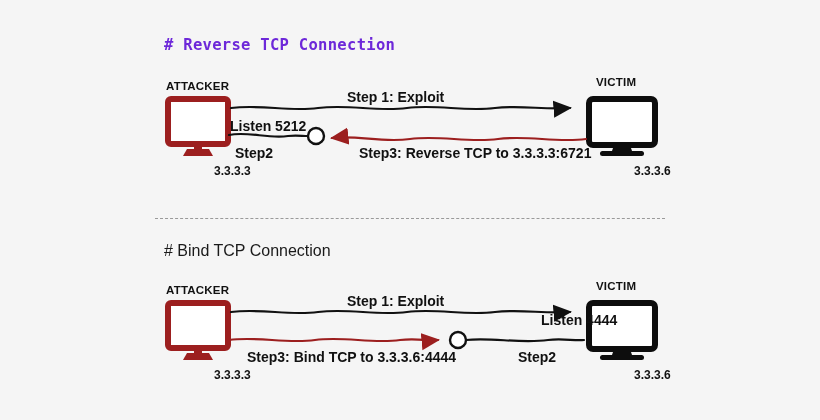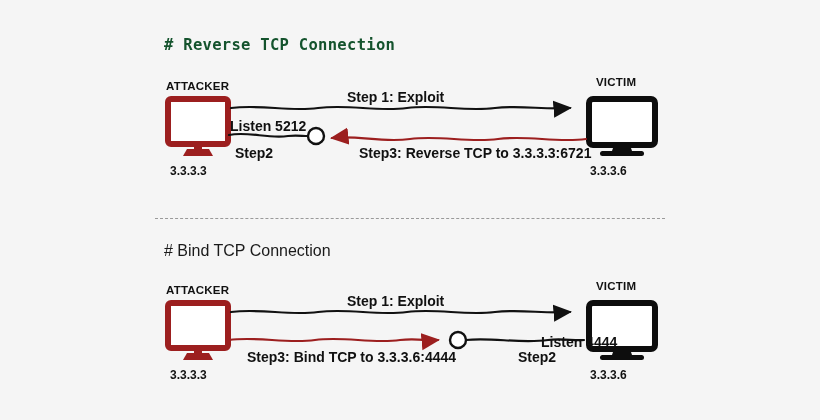--- a/index.html
+++ b/index.html
@@ -22,21 +22,21 @@
   }
   .abs { position: absolute; }
 
   
   .heading-mono {
     left: 164px;
     top: 36px;
     font-family: "DejaVu Sans Mono", "Liberation Mono", monospace;
     font-size: 15.5px;
     font-weight: bold;
-    color: #14532d;
+    color: #6d28d9;
     letter-spacing: 0.3px;
     white-space: nowrap;
   }
   .heading-sans {
     left: 164px;
     top: 242px;
     font-family: "Liberation Sans", sans-serif;
     font-size: 16px;
     font-weight: normal;
     color: #1a1a1a;
@@ -58,20 +58,21 @@
     font-weight: bold;
     color: #111;
     letter-spacing: 0.2px;
     white-space: nowrap;
   }
   .node-ip {
     font-size: 12px;
     font-weight: bold;
     color: #111;
     white-space: nowrap;
+    margin-left: 44px;
   }
 
   
   .edge-label {
     font-size: 14px;
     font-weight: bold;
     color: #111;
     white-space: nowrap;
   }
 
@@ -179,16 +180,16 @@
     <path d="M229 130 C258 126, 286 134, 315 130 C344 126, 372 134, 400 130
              C416 128, 428 131, 438 130" fill="none" stroke="#9c1f1f" stroke-width="2.2" stroke-linecap="round" marker-end="url(#arrow-red-r2)"></path>
 
     <circle cx="458" cy="130" r="8" fill="#ffffff" stroke="#111111" stroke-width="2.4"></circle>
 
     <path d="M466 130 C492 127, 520 134, 548 130 C562 128, 574 131, 584 130" fill="none" stroke="#111111" stroke-width="2.2" stroke-linecap="round"></path>
   </svg>
 
   <div class="abs edge-label" style="left:347px; top:293px;">Step 1: Exploit</div>
   <div class="abs edge-label" style="left:247px; top:349px;">Step3: Bind TCP to 3.3.3.6:4444</div>
-  <div class="abs edge-label" style="left:500px; top:334px;padding-left:41px;">Listen 4444</div>
+  <div class="abs edge-label" style="left:500px; top:312px;padding-left:41px;">Listen 4444</div>
   <div class="abs edge-label" style="left:518px; top:349px;">Step2</div>
 
 </div>
 
 </body></html>

